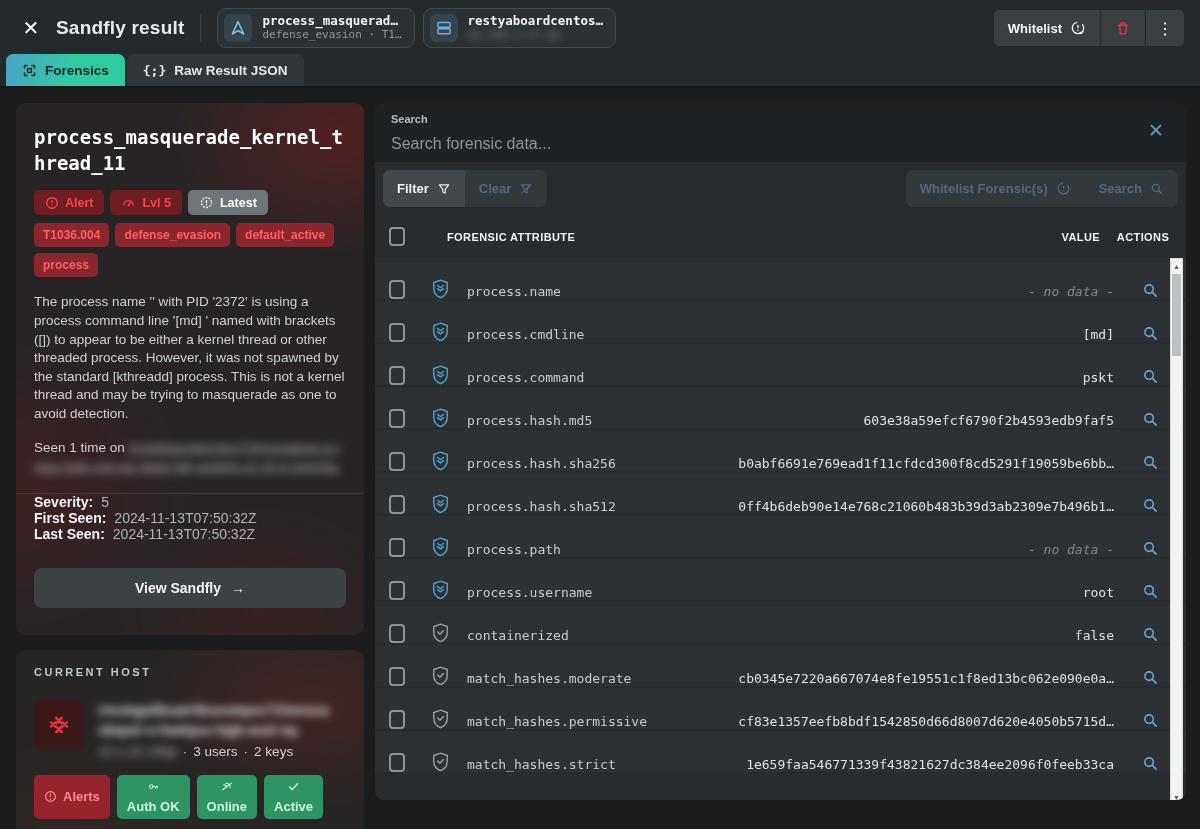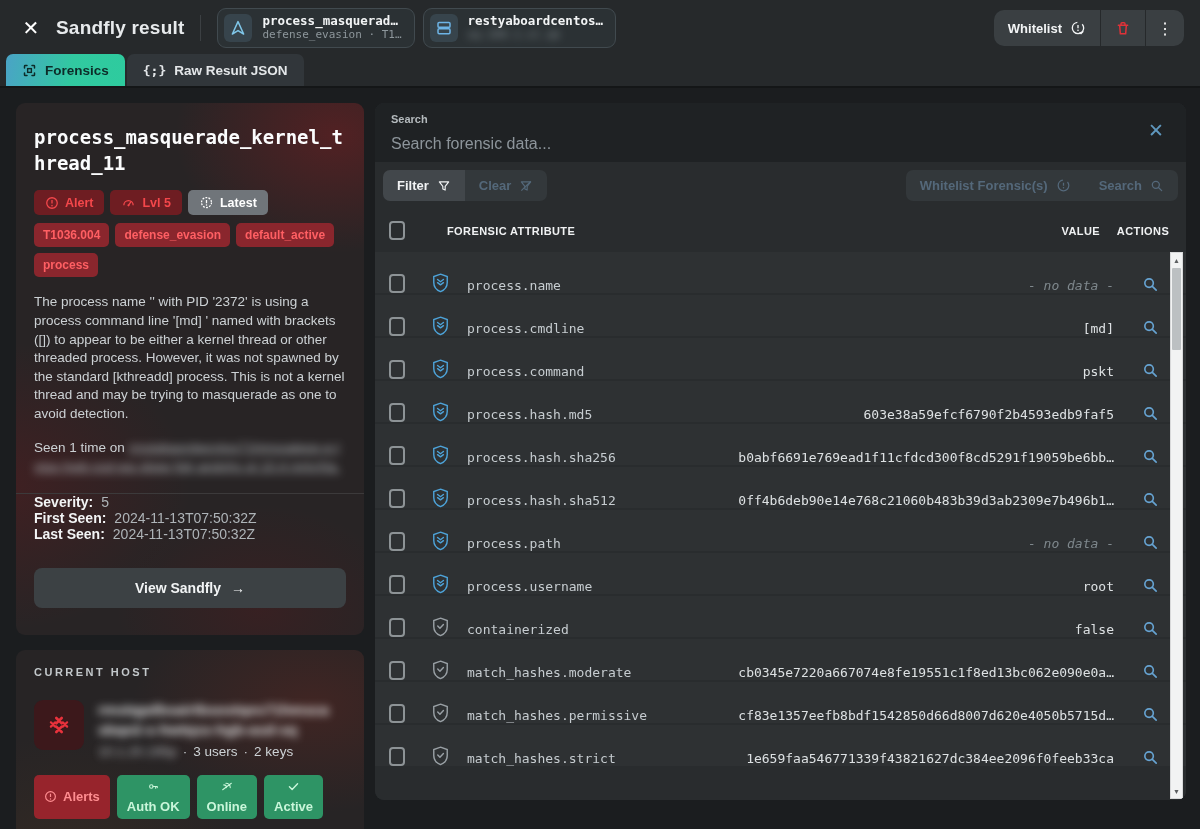--- a/index.html
+++ b/index.html
@@ -15,21 +15,21 @@
   .app-title { font-size:19px; font-weight:700; margin-left:10px; letter-spacing:.2px; }
   .hdr-divider { width:1px; height:26px; background:#3c4043; margin:0 16px; }
   .chip { display:flex; align-items:center; gap:10px; background:#2b3134; border:1px solid #414a4f;
     border-radius:9px; height:40px; padding:0 12px 0 6px; margin-right:8px; cursor:pointer; }
   .chip-icon { width:28px; height:28px; border-radius:6px; background:#37444c;
     display:flex; align-items:center; justify-content:center; }
   .chip-txt { display:flex; flex-direction:column; line-height:1.15; }
   .chip-title { font-size:12.5px; color:#f2f4f5; font-weight:600; }
   .chip-sub { font-size:11px; color:#8e979c; }
   .hdr-right { margin-left:auto; display:flex; align-items:stretch; background:#3a3f42;
-    border-radius:10px; overflow:hidden; height:36px; }
+    border-radius:5px; overflow:hidden; height:36px; }
   .hdr-btn { display:flex; align-items:center; gap:8px; padding:0 14px; font-size:13px;
     font-weight:700; color:#f2f4f5; cursor:pointer; }
   .hdr-seg-divider { width:1px; background:#26292b; }
   .trash-btn { width:44px; display:flex; align-items:center; justify-content:center; cursor:pointer; }
   .kebab-btn { width:38px; display:flex; align-items:center; justify-content:center;
     color:#fff; font-size:16px; letter-spacing:0; cursor:pointer; }
 
   
   .tab-strip { position:absolute; left:0; top:56px; width:1200px; height:32px;
     background:#26292b; display:flex; align-items:flex-end; padding-left:6px;
@@ -94,21 +94,21 @@
   .forensic-panel { position:absolute; left:375px; top:13px; width:811px; height:697px;
     background:#292c2e; border-radius:9px; overflow:hidden; }
   .search-box { background:#1f2224; padding:10px 16px 9px 16px; position:relative; }
   .search-label { font-size:11px; font-weight:700; color:#b4babd; }
   .search-input { display:block; width:90%; background:transparent; border:none; outline:none;
     font-size:16px; color:#eab308; margin-top:10px; font-family:"Liberation Sans",sans-serif; }
   .search-input::placeholder { color:#8d959b; }
   .search-clear { position:absolute; right:22px; top:16px; font-size:19px; color:#5f98be; cursor:pointer; }
   .filter-bar { display:flex; align-items:center; padding:8px 8px; }
   .seg-group { display:flex; border-radius:7px; overflow:hidden; }
-  .seg-btn { display:flex; align-items:center; gap:8px; height:31px; padding:0 14px;
+  .seg-btn { display:flex; align-items:center; gap:8px; height:37px; padding:0 14px;
     font-size:13px; font-weight:700; cursor:pointer; }
   .seg-btn.lit { background:#42474b; color:#f1f3f4; }
   .seg-btn.dim { background:#33383b; color:#54687a; }
   .filter-bar .right { margin-left:auto; }
 
   .t-header { display:flex; align-items:center; height:43px; padding:0 0 0 14px;
     font-size:11px; font-weight:700; letter-spacing:.4px; color:#f0f2f3; }
   .t-body { position:relative; height:547px; overflow:hidden; background:#292c2e; }
   .t-row { display:flex; align-items:flex-end; height:41px; margin-bottom:2px; background:#2e3133;
     padding-left:14px; }

